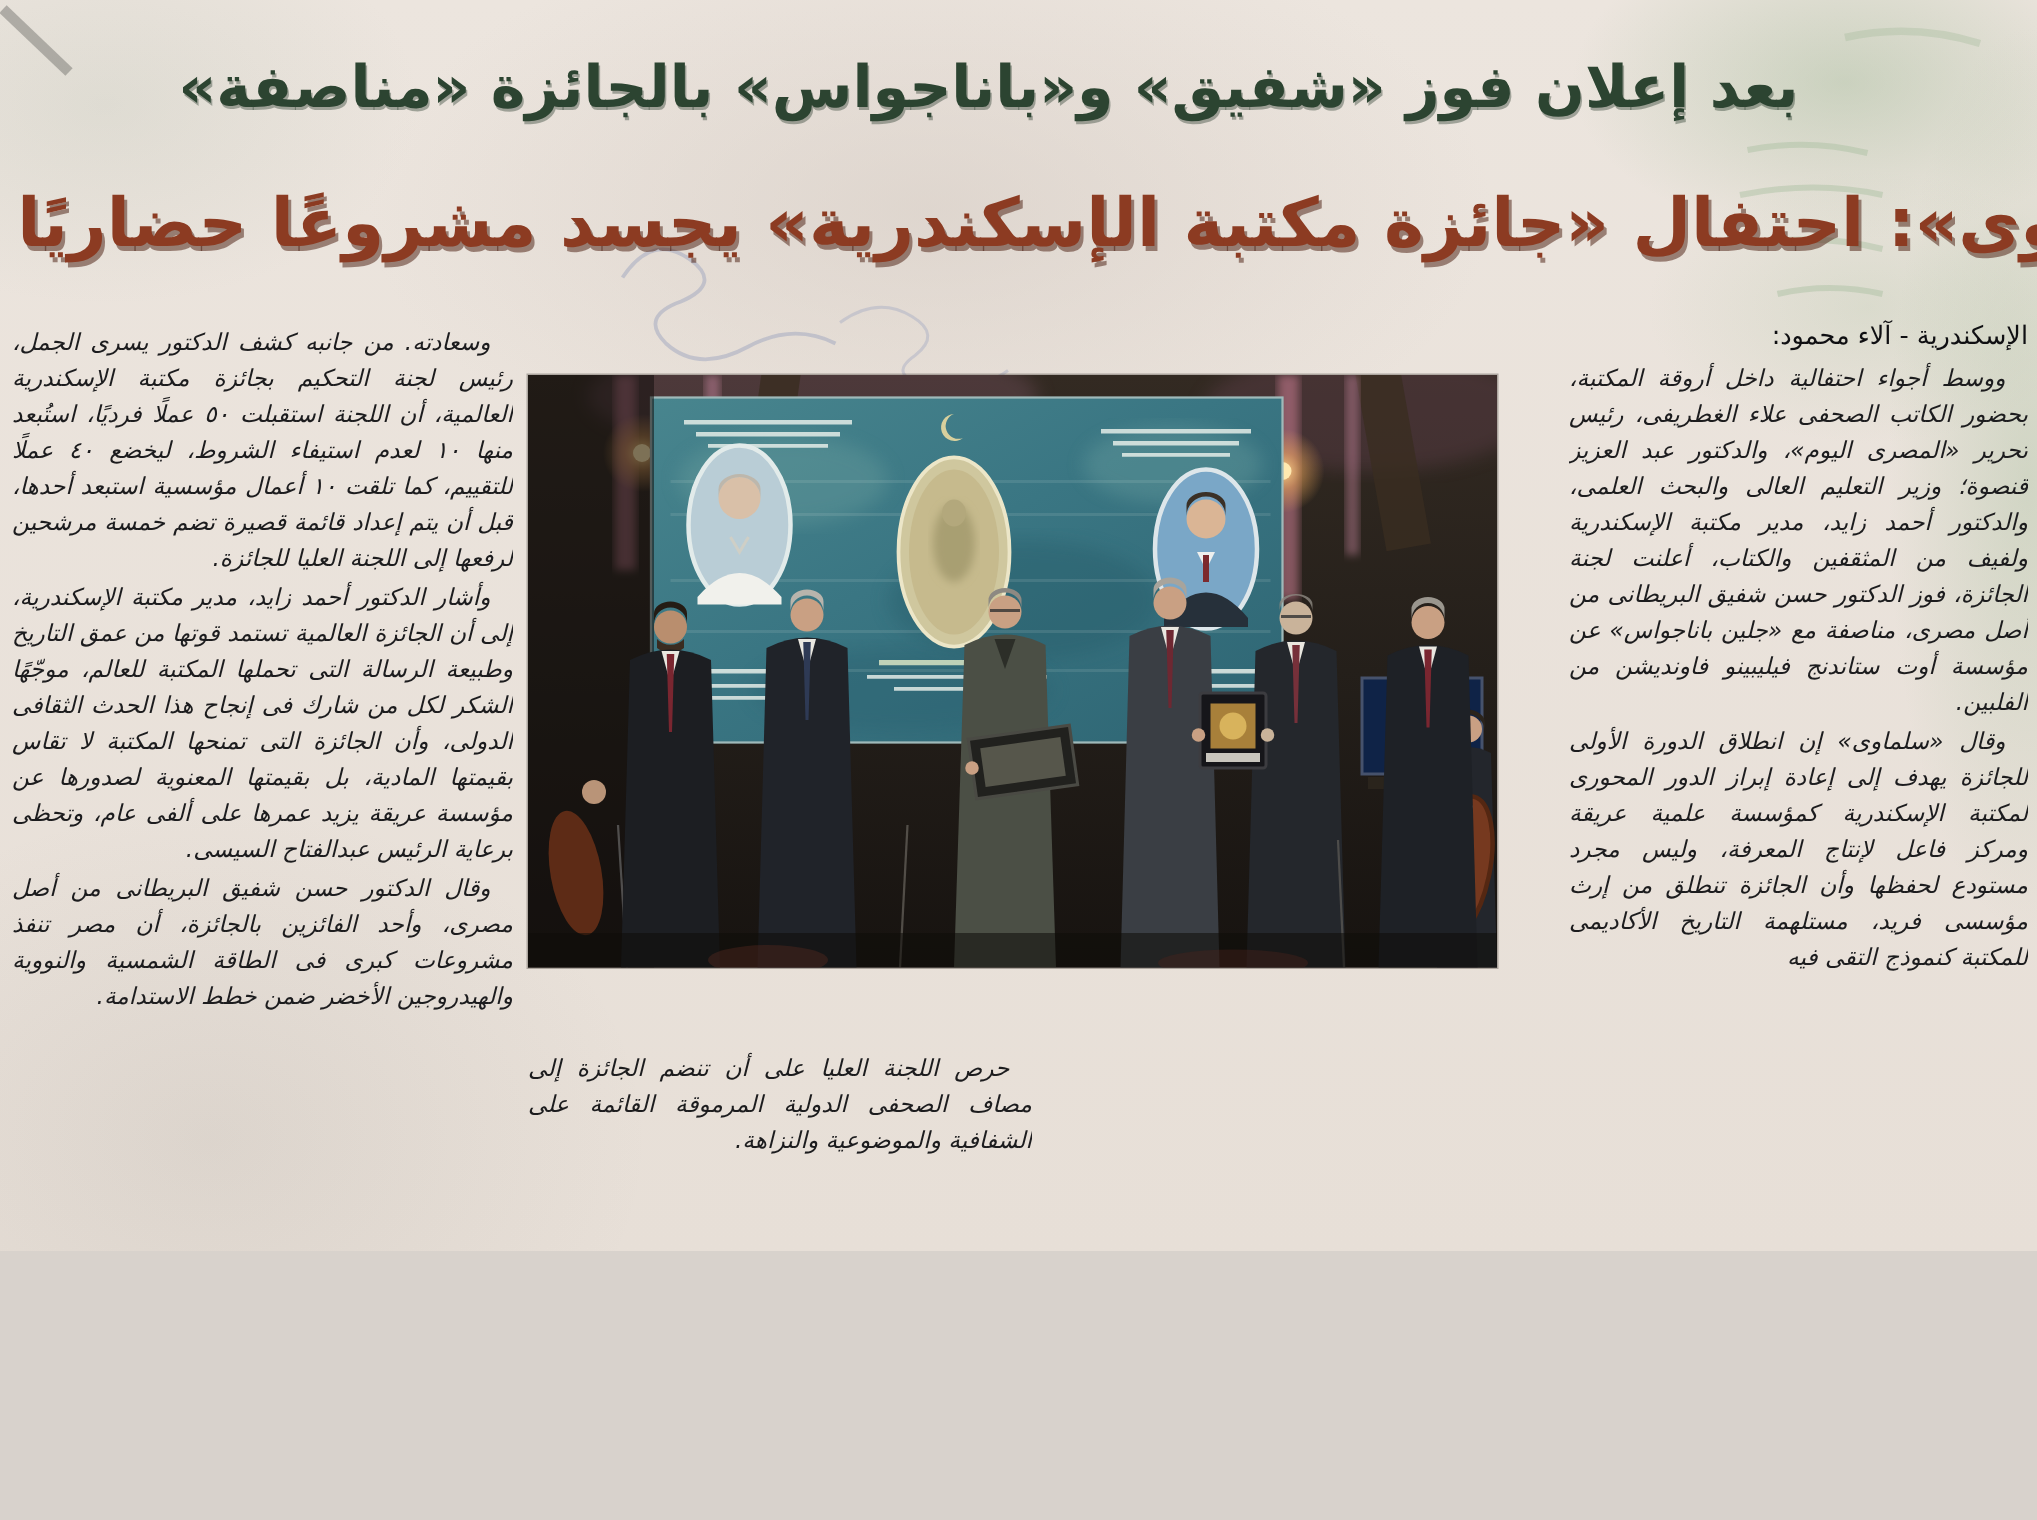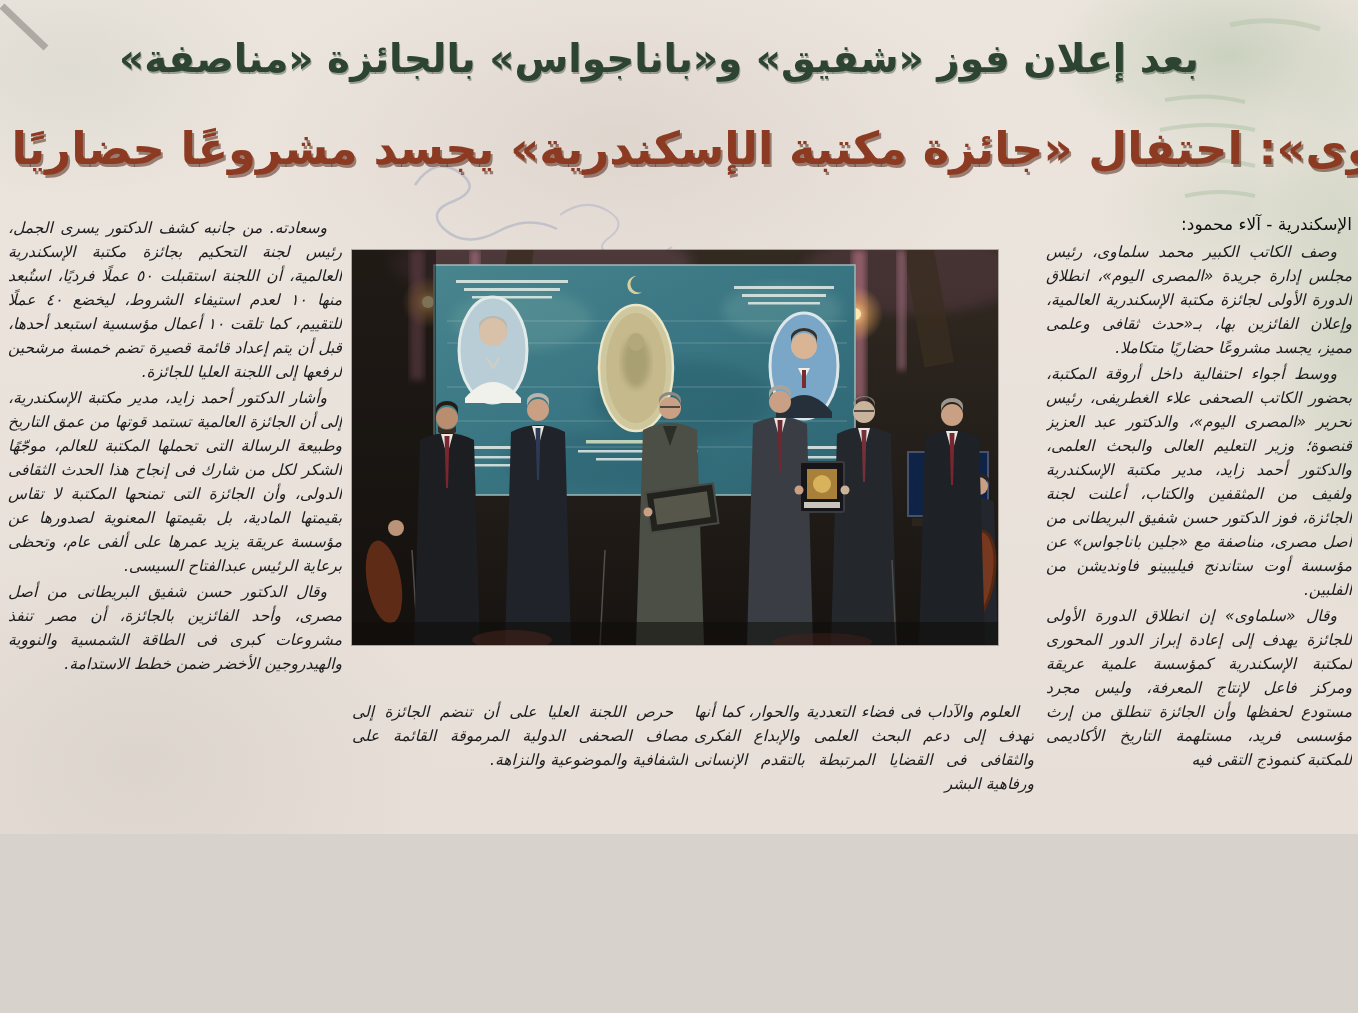--- a/index.html
+++ b/index.html
@@ -63,21 +63,20 @@
     <path d="M1230 25 q45 -10 90 4" stroke="#a9bf9f" stroke-width="5" opacity=".4" fill="none"></path>
     <path d="M330 898 a6 6 0 1 0 12 0 a6 6 0 1 0 -12 0" stroke="#55524e" stroke-width="3" opacity=".35" fill="none"></path>
   </svg>
 
   <div class="kicker">بعد إعلان فوز «شفيق» و«باناجواس» بالجائزة «مناصفة»</div>
 
   <h1 class="headline">«سلماوى»: احتفال «جائزة مكتبة الإسكندرية» يجسد مشروعًا حضاريًا متكاملًا</h1>
 
   <div class="col col-right">
     <div class="byline">الإسكندرية - آلاء محمود:</div>
-    <p>وصف الكاتب الكبير محمد سلماوى، رئيس مجلس إدارة جريدة «المصرى اليوم»، انطلاق الدورة الأولى لجائزة مكتبة الإسكندرية العالمية، وإعلان الفائزين بها، بـ«حدث ثقافى وعلمى مميز، يجسد مشروعًا حضاريًا متكاملا.</p>
     <p>ووسط أجواء احتفالية داخل أروقة المكتبة، بحضور الكاتب الصحفى علاء الغطريفى، رئيس تحرير «المصرى اليوم»، والدكتور عبد العزيز قنصوة؛ وزير التعليم العالى والبحث العلمى، والدكتور أحمد زايد، مدير مكتبة الإسكندرية ولفيف من المثقفين والكتاب، أعلنت لجنة الجائزة، فوز الدكتور حسن شفيق البريطانى من أصل مصرى، مناصفة مع «جلين باناجواس» عن مؤسسة أوت ستاندنج فيليبينو فاونديشن من الفلبين.</p>
     <p>وقال «سلماوى» إن انطلاق الدورة الأولى للجائزة يهدف إلى إعادة إبراز الدور المحورى لمكتبة الإسكندرية كمؤسسة علمية عريقة ومركز فاعل لإنتاج المعرفة، وليس مجرد مستودع لحفظها وأن الجائزة تنطلق من إرث مؤسسى فريد، مستلهمة التاريخ الأكاديمى للمكتبة كنموذج التقى فيه</p>
   </div>
 
   <div class="photo-wrap">
     <svg width="646" height="395" viewBox="0 0 646 395">
       <defs>
         <linearGradient id="bgGrad" x1="0" y1="0" x2="0" y2="1">
           <stop offset="0" stop-color="#332a22"></stop>
           <stop offset=".5" stop-color="#241f1a"></stop>
@@ -243,21 +242,20 @@
       <line x1="253" y1="300" x2="248" y2="395" stroke="#6a665f" stroke-width="1.5" opacity=".7"></line>
       <line x1="540" y1="310" x2="544" y2="395" stroke="#6a665f" stroke-width="1.5" opacity=".6"></line>
       <rect x="0" y="372" width="646" height="23" fill="#0f0c09" opacity=".55"></rect>
       <ellipse cx="160" cy="390" rx="40" ry="10" fill="#5a2a20" opacity=".4"></ellipse>
       <ellipse cx="470" cy="392" rx="50" ry="9" fill="#4a241c" opacity=".4"></ellipse>
     </svg>
   </div>
 
 
   <div class="col col-midright">
-    <p>العلوم والآداب فى فضاء التعددية والحوار، كما أنها تهدف إلى دعم البحث العلمى والإبداع الفكرى والثقافى فى القضايا المرتبطة بالتقدم الإنسانى ورفاهية البشر</p>
   </div>
 
   <div class="col col-midleft">
     <p>حرص اللجنة العليا على أن تنضم الجائزة إلى مصاف الصحفى الدولية المرموقة القائمة على الشفافية والموضوعية والنزاهة.</p>
   </div>
 
   <div class="col col-left">
     <p>وسعادته. من جانبه كشف الدكتور يسرى الجمل، رئيس لجنة التحكيم بجائزة مكتبة الإسكندرية العالمية، أن اللجنة استقبلت ٥٠ عملًا فرديًا، استُبعد منها ١٠ لعدم استيفاء الشروط، ليخضع ٤٠ عملًا للتقييم، كما تلقت ١٠ أعمال مؤسسية استبعد أحدها، قبل أن يتم إعداد قائمة قصيرة تضم خمسة مرشحين لرفعها إلى اللجنة العليا للجائزة.</p>
     <p>وأشار الدكتور أحمد زايد، مدير مكتبة الإسكندرية، إلى أن الجائزة العالمية تستمد قوتها من عمق التاريخ وطبيعة الرسالة التى تحملها المكتبة للعالم، موجّهًا الشكر لكل من شارك فى إنجاح هذا الحدث الثقافى الدولى، وأن الجائزة التى تمنحها المكتبة لا تقاس بقيمتها المادية، بل بقيمتها المعنوية لصدورها عن مؤسسة عريقة يزيد عمرها على ألفى عام، وتحظى برعاية الرئيس عبدالفتاح السيسى.</p>
     <p>وقال الدكتور حسن شفيق البريطانى من أصل مصرى، وأحد الفائزين بالجائزة، أن مصر تنفذ مشروعات كبرى فى الطاقة الشمسية والنووية والهيدروجين الأخضر ضمن خطط الاستدامة.</p>

